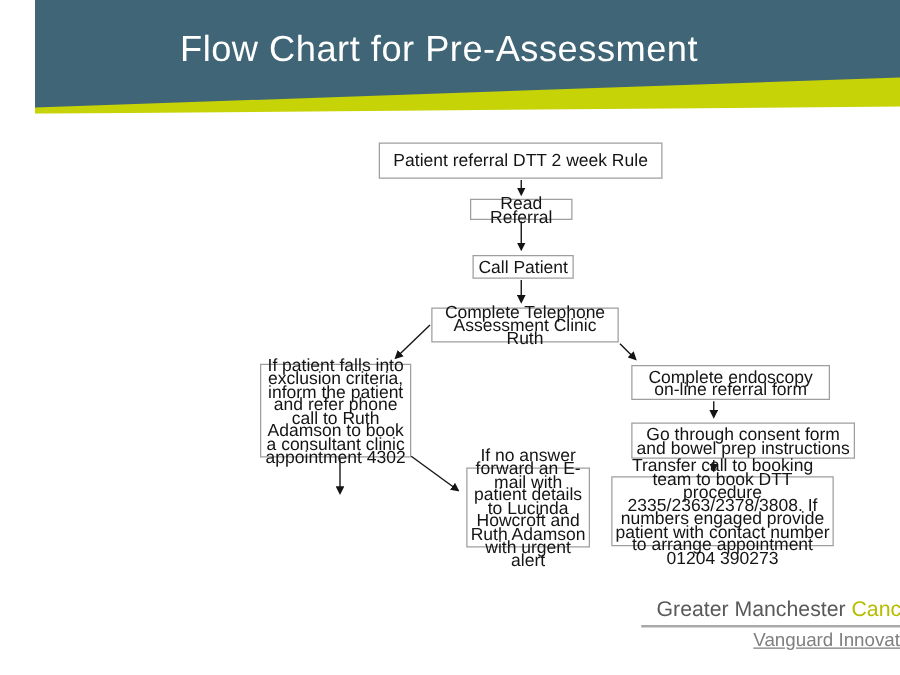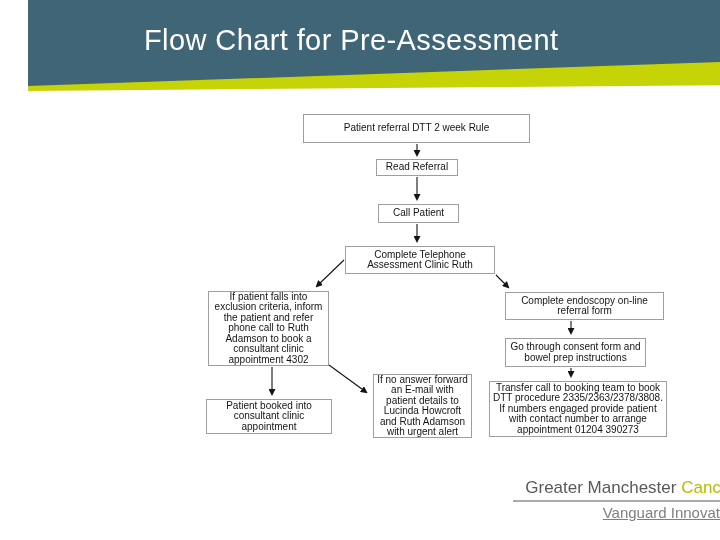--- a/index.html
+++ b/index.html
@@ -20,33 +20,33 @@
     clip-path: polygon(0 86px, 720px 61px, 720px 85px, 0 91px);
   }
   .title {
     position:absolute; left:116px; top:24px;
     font-size:29px; color:#ffffff; letter-spacing:0.4px; white-space:nowrap;
   }
   
   .node {
     position:absolute; box-sizing:border-box;
     border:1px solid #9e9e9e; background:#ffffff;
-    color:#141414; font-size:10px; line-height:10.5px;
+    color:#141414; font-size:14px; line-height:10.5px;
     display:flex; align-items:center; justify-content:center;
     text-align:center; padding:1px 2px;
   }
   #n0 { left:275px; top:114px; width:227px; height:29px; }
   #n1 { left:348px; top:159px; width:82px;  height:17px; }
   #n2 { left:350px; top:204px; width:81px;  height:19px;text-align:right; }
   #n3 { left:317px; top:246px; width:150px; height:28px; }
   #n4 { left:180px; top:291px; width:121px; height:75px; }
   #n5 { left:178px; top:399px; width:126px; height:35px; }
   #n6 { left:345px; top:374px; width:99px;  height:64px; }
   #n7 { left:477px; top:292px; width:159px; height:28px; }
-  #n8 { left:477px; top:338px; width:141px; height:29px; }
+  #n8 { left:477px; top:338px; width:179px; height:29px; }
   #n9 { left:461px; top:381px; width:178px; height:56px; }
   .arrows { position:absolute; top:0; left:0; width:720px; height:540px; pointer-events:none; }
   
   .brand-line1 {
     position:absolute; top:478px; left:0; width:708px; text-align:right;
     font-size:17px; font-weight:normal; color:#595959; white-space:nowrap;
   }
   .brand-accent { color:#b5bd00; }
   .brand-rule {
     position:absolute; top:500px; left:485px; width:232px; height:2px;
@@ -66,21 +66,20 @@
     <div class="header-teal"></div>
     <div class="header-lime"></div>
     <div class="title">Flow Chart for Pre-Assessment</div>
   </div>
 
   <div class="node" id="n0">Patient referral DTT 2 week Rule</div>
   <div class="node" id="n1">Read Referral</div>
   <div class="node" id="n2">Call Patient</div>
   <div class="node" id="n3">Complete Telephone Assessment Clinic Ruth</div>
   <div class="node" id="n4">If patient falls into exclusion criteria, inform the patient and refer phone call to Ruth Adamson to book a consultant clinic appointment 4302</div>
-  <div class="node" id="n5">Patient booked into consultant clinic appointment</div>
   <div class="node" id="n6">If no answer forward an E-mail with patient details to Lucinda Howcroft and Ruth Adamson with urgent alert</div>
   <div class="node" id="n7">Complete endoscopy on-line referral form</div>
   <div class="node" id="n8">Go through consent form and bowel prep instructions</div>
   <div class="node" id="n9">Transfer call to booking team to book DTT procedure 2335/2363/2378/3808. If numbers engaged provide patient with contact number to arrange appointment 01204 390273</div>
 
   <svg class="arrows" viewBox="0 0 720 540" xmlns="http://www.w3.org/2000/svg">
     <defs>
       <marker id="ah" markerUnits="userSpaceOnUse" markerWidth="7" markerHeight="7" refX="5" refY="3.5" orient="auto">
         <path d="M0,0 L7,3.5 L0,7 Z" fill="#141414"></path>
       </marker>

